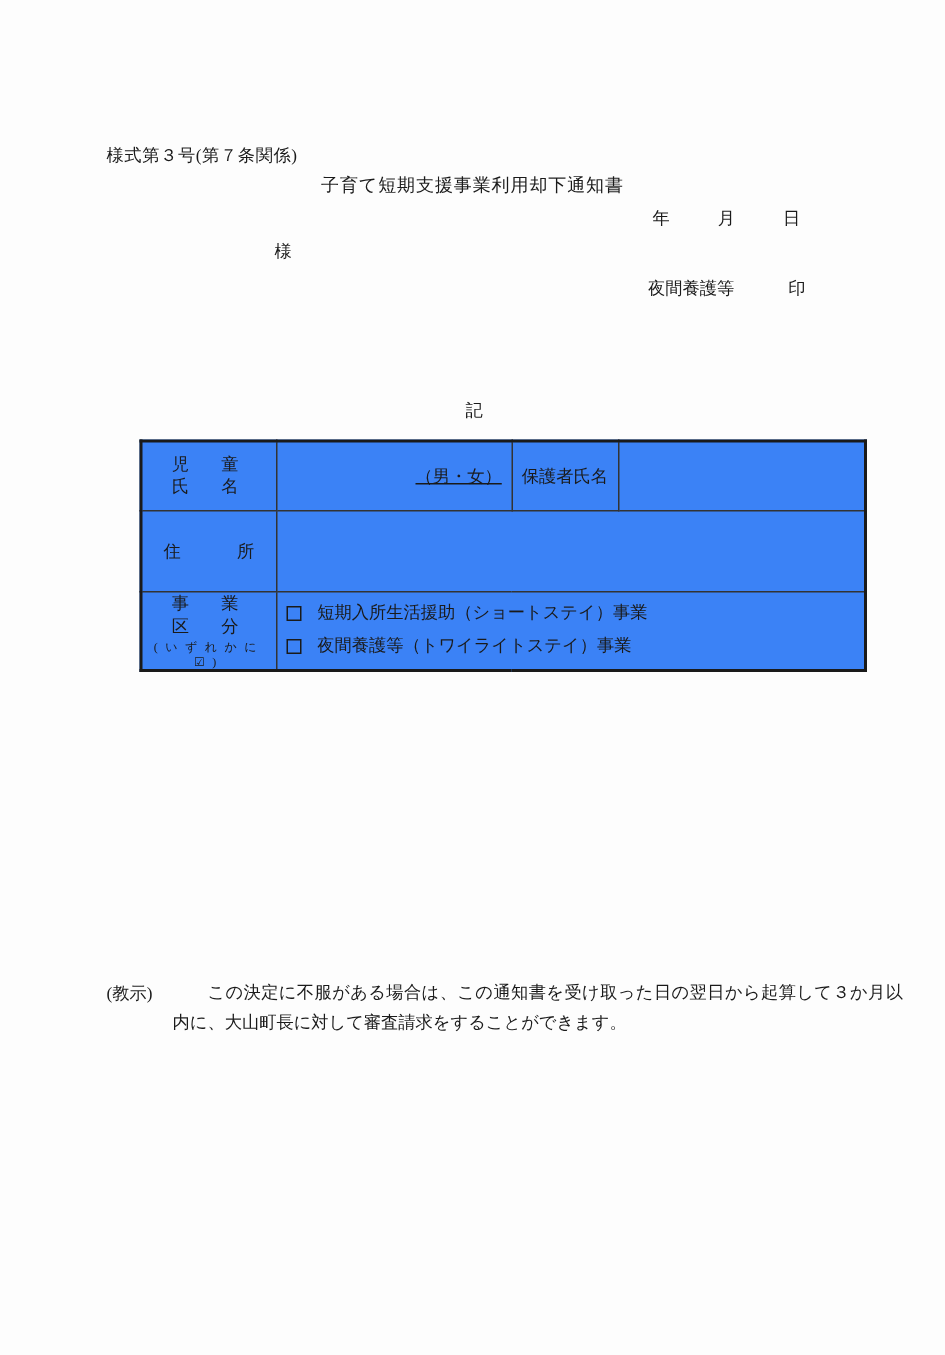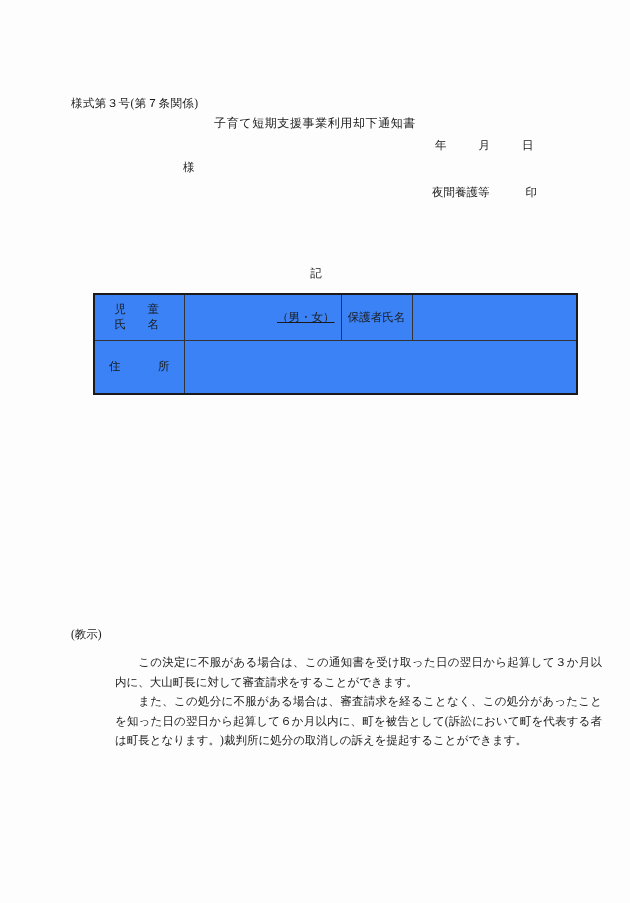--- a/index.html
+++ b/index.html
@@ -154,21 +154,21 @@
     border: 1px solid #1a1a1a;
     margin-right: 11px;
     flex: 0 0 auto;
   }
   .cell-pad-left { padding-left: 9px; }
 
   
   .kyoji-label {
     position: absolute;
     left: 71px;
-    top: 627px;
+    top: 655px;
     font-size: 11.5px;
   }
   .footer-paras {
     position: absolute;
     left: 71px;
     top: 653px;
     width: 487px;
     font-size: 11.5px;
     line-height: 19.5px;
     margin-left: 44px;
@@ -222,23 +222,38 @@
       </tr>
       <tr class="row2">
         <td>
           <span class="lbl-spread">
             <span>住</span>
             <span>所</span>
           </span>
         </td>
         <td colspan="3"></td>
       </tr>
+      <tr class="row3">
+        <td class="lbl-center">
+          <span>事　業　区　分</span>
+          <span class="sub-note">(いずれかに☑)</span>
+        </td>
+        <td colspan="3" class="cell-pad-left">
+          <label class="checkline">
+            <span class="cbox"></span>
+            <span>短期入所生活援助（ショートステイ）事業</span>
+          </label>
+          <label class="checkline">
+            <span class="cbox"></span>
+            <span>夜間養護等（トワイライトステイ）事業</span>
+          </label>
+        </td>
+      </tr>
     </tbody>
   </table>
 
   <div class="kyoji-label">(教示)</div>
 
   <div class="footer-paras">
     <p><span class="indent"></span><span>この決定に不服がある場合は、この通知書を受け取った日の翌日から起算して３か月以内に、大山町長に対して審査請求をすることができます。</span></p>
-    <p><span class="indent"></span><span>また、この処分に不服がある場合は、審査請求を経ることなく、この処分があったことを知った日の翌日から起算して６か月以内に、町を被告として(訴訟において町を代表する者は町長となります。)裁判所に処分の取消しの訴えを提起することができます。</span></p>
   </div>
 
 </div>
 
 </body></html>

